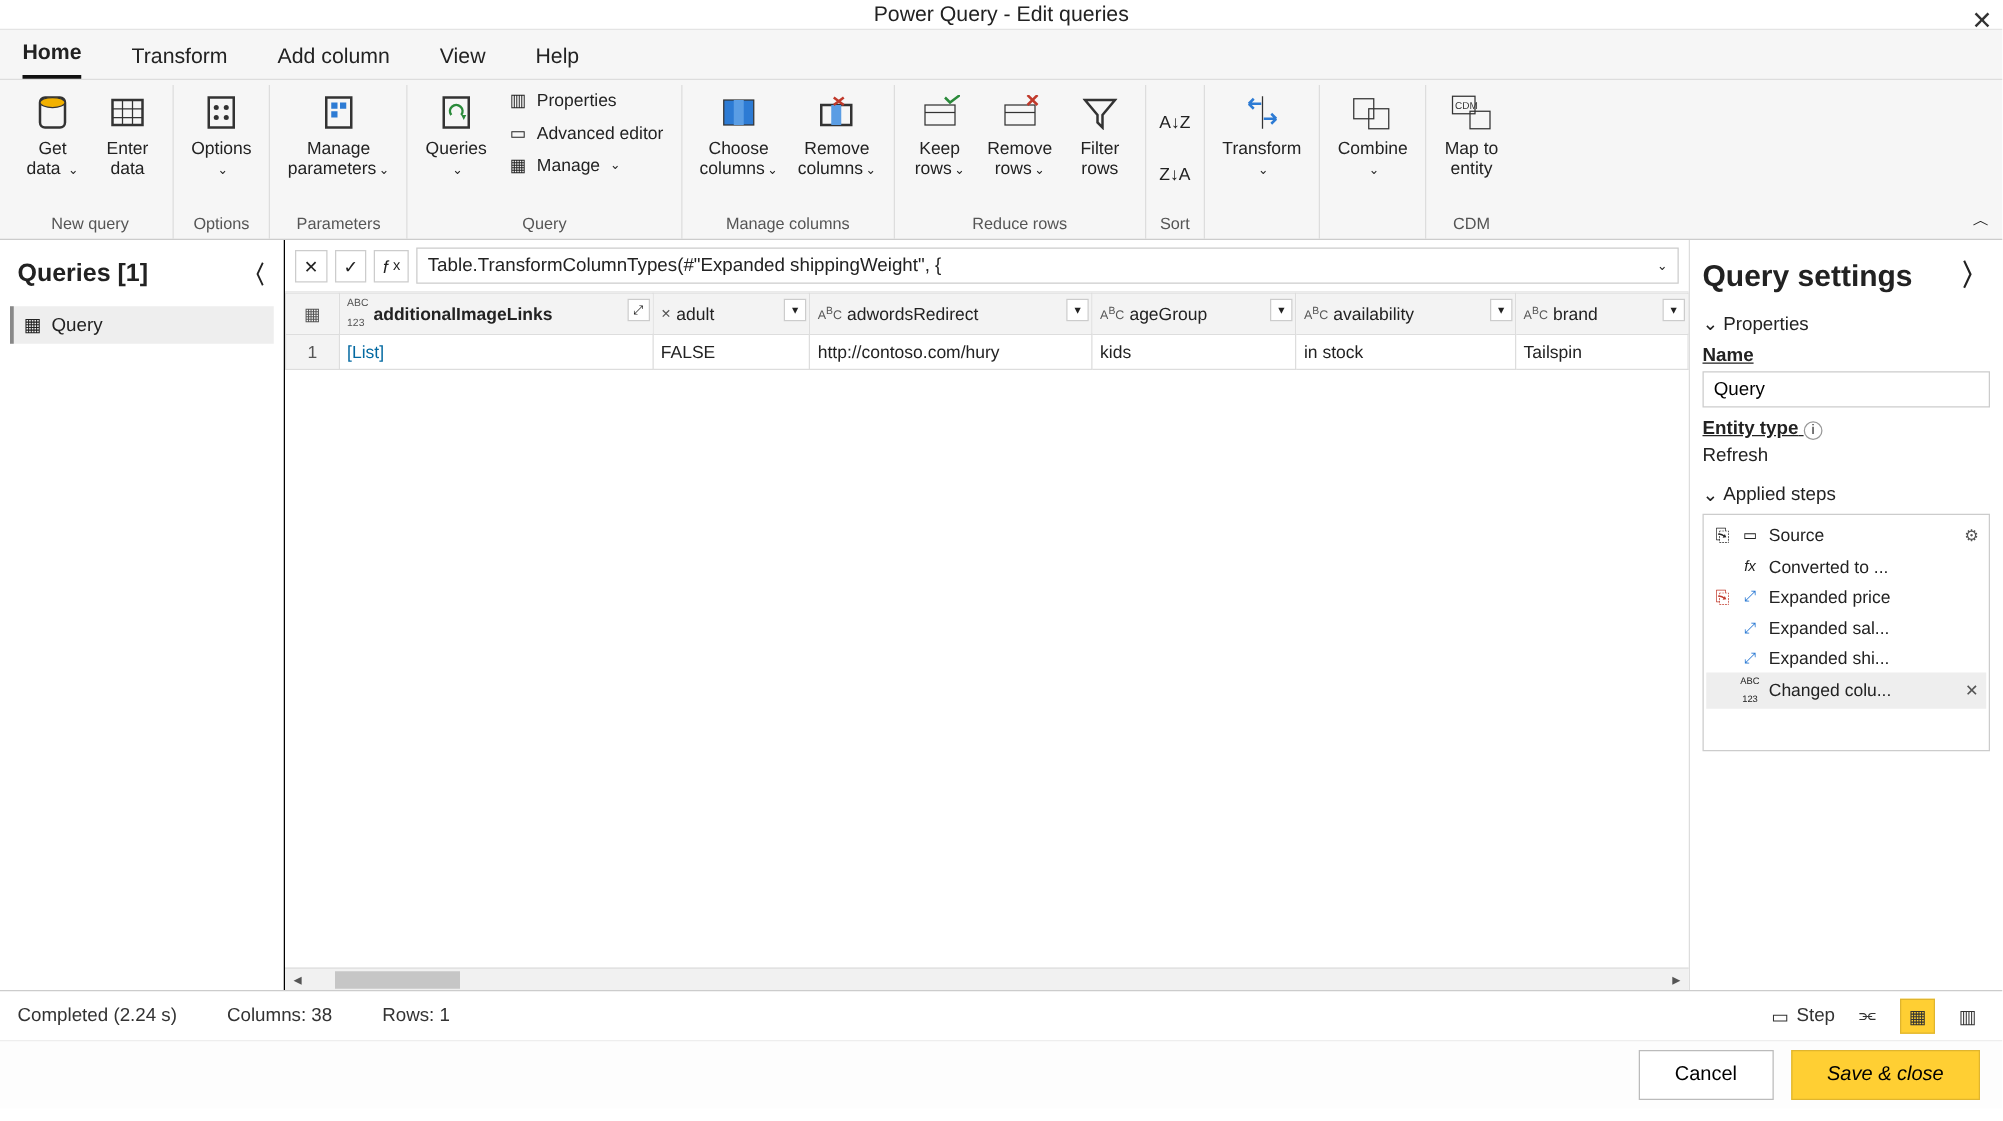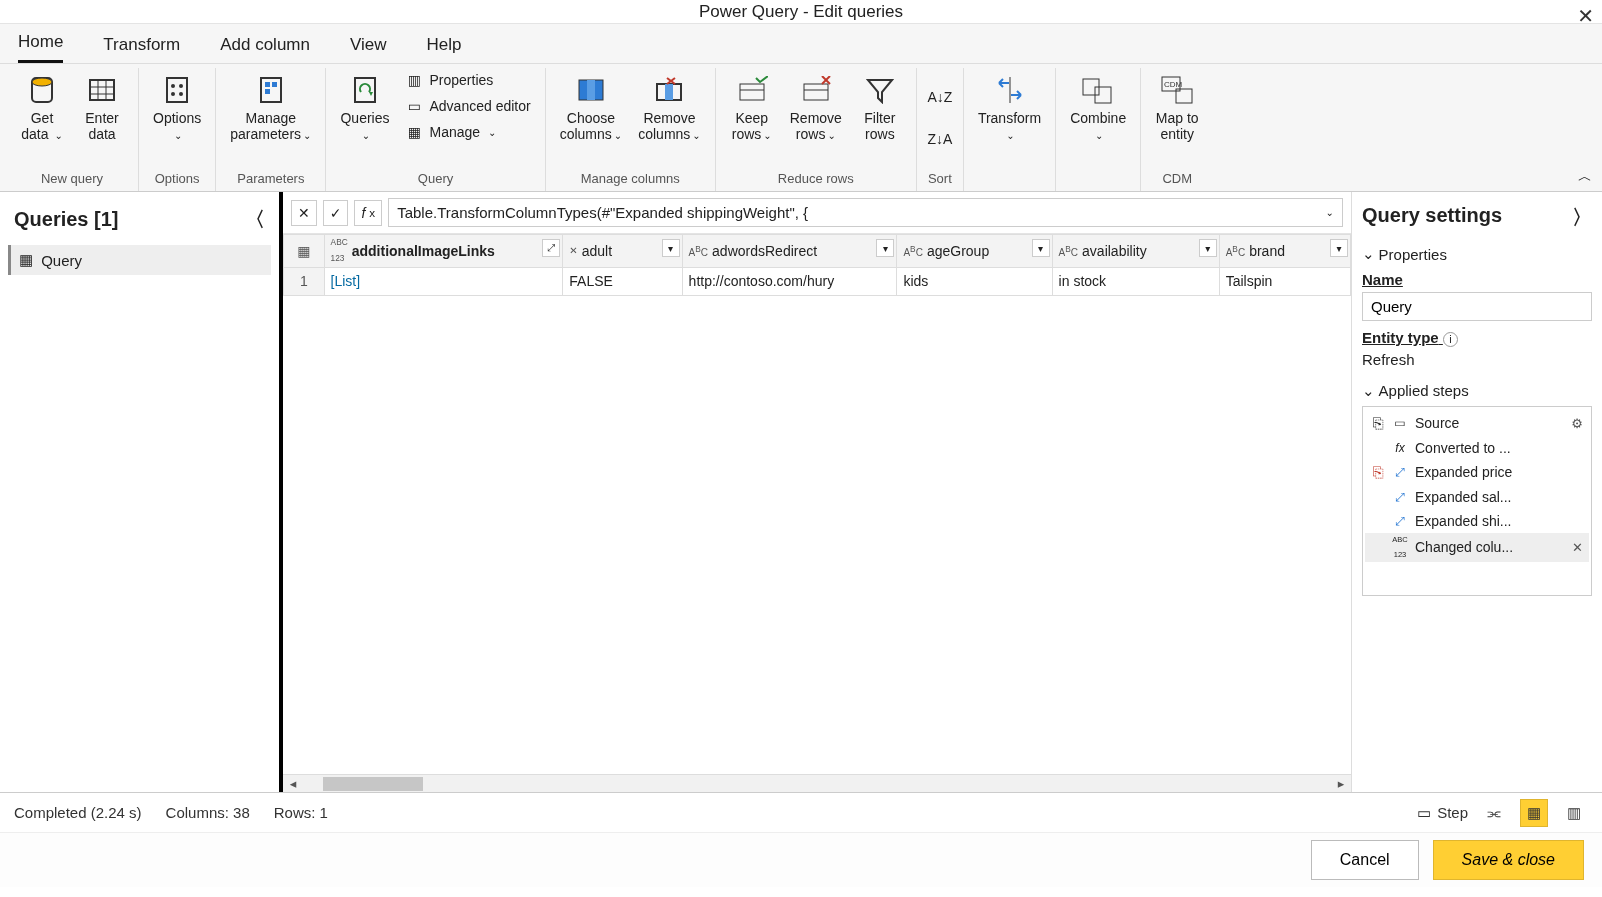--- a/index.html
+++ b/index.html
@@ -1,68 +1,68 @@
 <!DOCTYPE html>
 <html><head>
 <meta charset="utf-8">
 <style>
 * { box-sizing: border-box; font-family: "Segoe UI", Arial, sans-serif; }
 body { margin:0; padding:0; background:#fff; color:#222; font-size:13px; overflow:hidden; }
 .titlebar { display:flex; align-items:center; justify-content:center; height:24px; border-bottom:1px solid #e4e4e4; position:relative; font-size:17px; }
 .titlebar .close { position:absolute; right:8px; top:4px; font-size:20px; color:#333; cursor:pointer; }
 .tabs { display:flex; padding:0 18px; height:40px; align-items:flex-end; gap:40px; font-size:17px; border-bottom:1px solid #ddd; background:#f6f6f6;}
 .tab { padding:6px 0 8px 0; color:#222; cursor:pointer; }
-.tab.active { font-weight:400; border-bottom:3px solid #111; }
+.tab.active { font-weight:700; border-bottom:3px solid #111; }
 .ribbon { display:flex; background:#f6f6f6; border-bottom:1px solid #ccc; padding:4px 6px 0 6px; height:128px; }
 .group { border-right:1px solid #ddd; padding:0 8px; display:flex; flex-direction:column; justify-content:space-between; }
 .group:last-child { border-right:none; }
 .group-inner { display:flex; align-items:flex-start; gap:4px; flex:1; }
 .group-label { text-align:center; font-size:13px; color:#555; padding:3px 0 5px 0; }
 .btn-big { display:flex; flex-direction:column; align-items:center; justify-content:flex-start; width:auto; min-width:56px; padding:4px 6px; cursor:pointer; border-radius:2px; }
 .btn-big .icon { width:36px; height:36px; display:flex; align-items:center; justify-content:center; margin-bottom:2px;}
 .btn-big .lbl { font-size:14px; text-align:center; line-height:1.15; white-space:nowrap; }
 .btn-small { display:flex; align-items:center; gap:6px; padding:3px 6px; cursor:pointer; font-size:14px; border-radius:2px;}
 .btn-small .icon { width:18px; height:18px; display:flex; align-items:center; justify-content:center;}
 .chev { font-size:10px; margin-left:2px; }
 .ribbon-collapse { position:absolute; right:10px; bottom:6px; font-size:14px; cursor:pointer;}
 .body-area { display:flex; height:calc(897px - 34px - 40px - 128px - 40px - 55px); }
-.queries-panel { width:283px; border-right:4px solid #000000; padding:10px 8px; }
+.queries-panel { width:228px; border-right:1px solid #000000; padding:10px 8px; }
 .panel-header { display:flex; justify-content:space-between; align-items:center; font-size:20px; font-weight:600; padding:4px 6px 12px 6px;}
 .query-item { display:flex; align-items:center; gap:8px; padding:6px 8px; background:#eee; border-left:3px solid #888; font-size:15px;}
 .center { flex:1; display:flex; flex-direction:column; border-right:1px solid #ddd; }
 .formula-row { display:flex; align-items:center; padding:6px 8px; gap:6px; border-bottom:1px solid #e4e4e4;}
 .fx-box { border:1px solid #ccc; padding:4px 6px; display:flex; align-items:center; gap:4px; font-size:14px;}
 .formula-input { flex:1; border:1px solid #ccc; padding:5px 8px; font-family:Consolas,monospace; font-size:15px; display:flex; justify-content:space-between; align-items:center;}
 .grid-wrap { flex:1; overflow:hidden; position:relative; }
 table.grid { border-collapse:collapse; width:100%; table-layout:fixed; }
 table.grid th, table.grid td { border:1px solid #ddd; padding:4px 6px; font-size:14px; text-align:left; overflow:hidden; white-space:nowrap; text-overflow:ellipsis; height:28px;}
 table.grid th { background:#f3f3f3; font-weight:400; position:relative; }
 th .colhdr { display:flex; align-items:center; gap:4px; }
 th .tiny-icon { font-size:10px; color:#555; }
 th .dd { position:absolute; right:2px; top:4px; width:18px; height:18px; border:1px solid #ccc; display:flex; align-items:center; justify-content:center; font-size:10px; background:#fff;}
 th.highlight { background:#fff6c8; }
 .rownum { width:32px; text-align:center !important; background:#f3f3f3; color:#555;}
 .list-cell { color:#0369a1; }
 .hscroll { height:18px; background:#f1f1f1; border-top:1px solid #ddd; position:relative;}
 .hscroll .thumb { position:absolute; left:40px; top:2px; height:14px; width:100px; background:#c6c6c6;}
 .hscroll .arr { position:absolute; top:1px; width:16px; text-align:center; color:#555;}
 .settings { width:250px; padding:8px 10px; }
-.settings-header { display:flex; justify-content:space-between; align-items:flex-start; font-size:20px; font-weight:600; padding:4px 0 10px 0;}
+.settings-header { display:flex; justify-content:space-between; align-items:flex-end; font-size:24px; font-weight:600; padding:4px 0 10px 0;}
 .section-hdr { font-size:15px; display:flex; align-items:center; gap:4px; margin-top:4px;}
 .field-label { font-size:15px; font-weight:600; margin:8px 0 4px 0;text-decoration:underline;}
 .text-input { width:100%; border:1px solid #ccc; padding:5px 8px; font-size:15px;}
 .steps-box { border:1px solid #ccc; margin-top:6px; padding:4px 2px; height:190px; overflow:auto; }
 .step { display:flex; align-items:center; gap:6px; padding:4px 6px; font-size:14px; cursor:pointer; position:relative;}
 .step.active { background:#eee; }
 .step .gutter { width:14px; display:flex; justify-content:center; }
 .step .step-icon { width:18px; text-align:center; font-size:12px;}
 .step .gear { margin-left:auto; color:#555; font-size:13px;}
 .step .del { margin-left:auto; color:#555; font-size:13px;}
 .red-mark { color:#c0392b; }
-.statusbar { height:40px; border-top:1px solid #ccc; display:flex; align-items:center; padding:0 14px; font-size:15px; color:#333; gap:24px;}
+.statusbar { height:40px; border-top:1px solid #ccc; display:flex; align-items:center; padding:0 14px; font-size:15px; color:#333; gap:40px;}
 .status-right { margin-left:auto; display:flex; align-items:center; gap:12px;}
 .view-btn { width:28px; height:28px; border:1px solid transparent; display:flex; align-items:center; justify-content:center; cursor:pointer;}
 .view-btn.active { background:#ffcf33; border-color:#e0b52e;}
 .footer { height:55px; display:flex; justify-content:flex-end; align-items:center; gap:14px; padding:0 18px; border-top:1px solid #eee; background:#fdfdfd;}
 .btn { padding:10px 28px; font-size:16px; border:1px solid #bbb; background:#fff; cursor:pointer;}
 .btn.primary { background:#ffcf33; border-color:#e0b52e;font-style:italic; }
 svg { display:block; }
 .ribbon-wrap { position:relative; }
 </style>
 </head>

